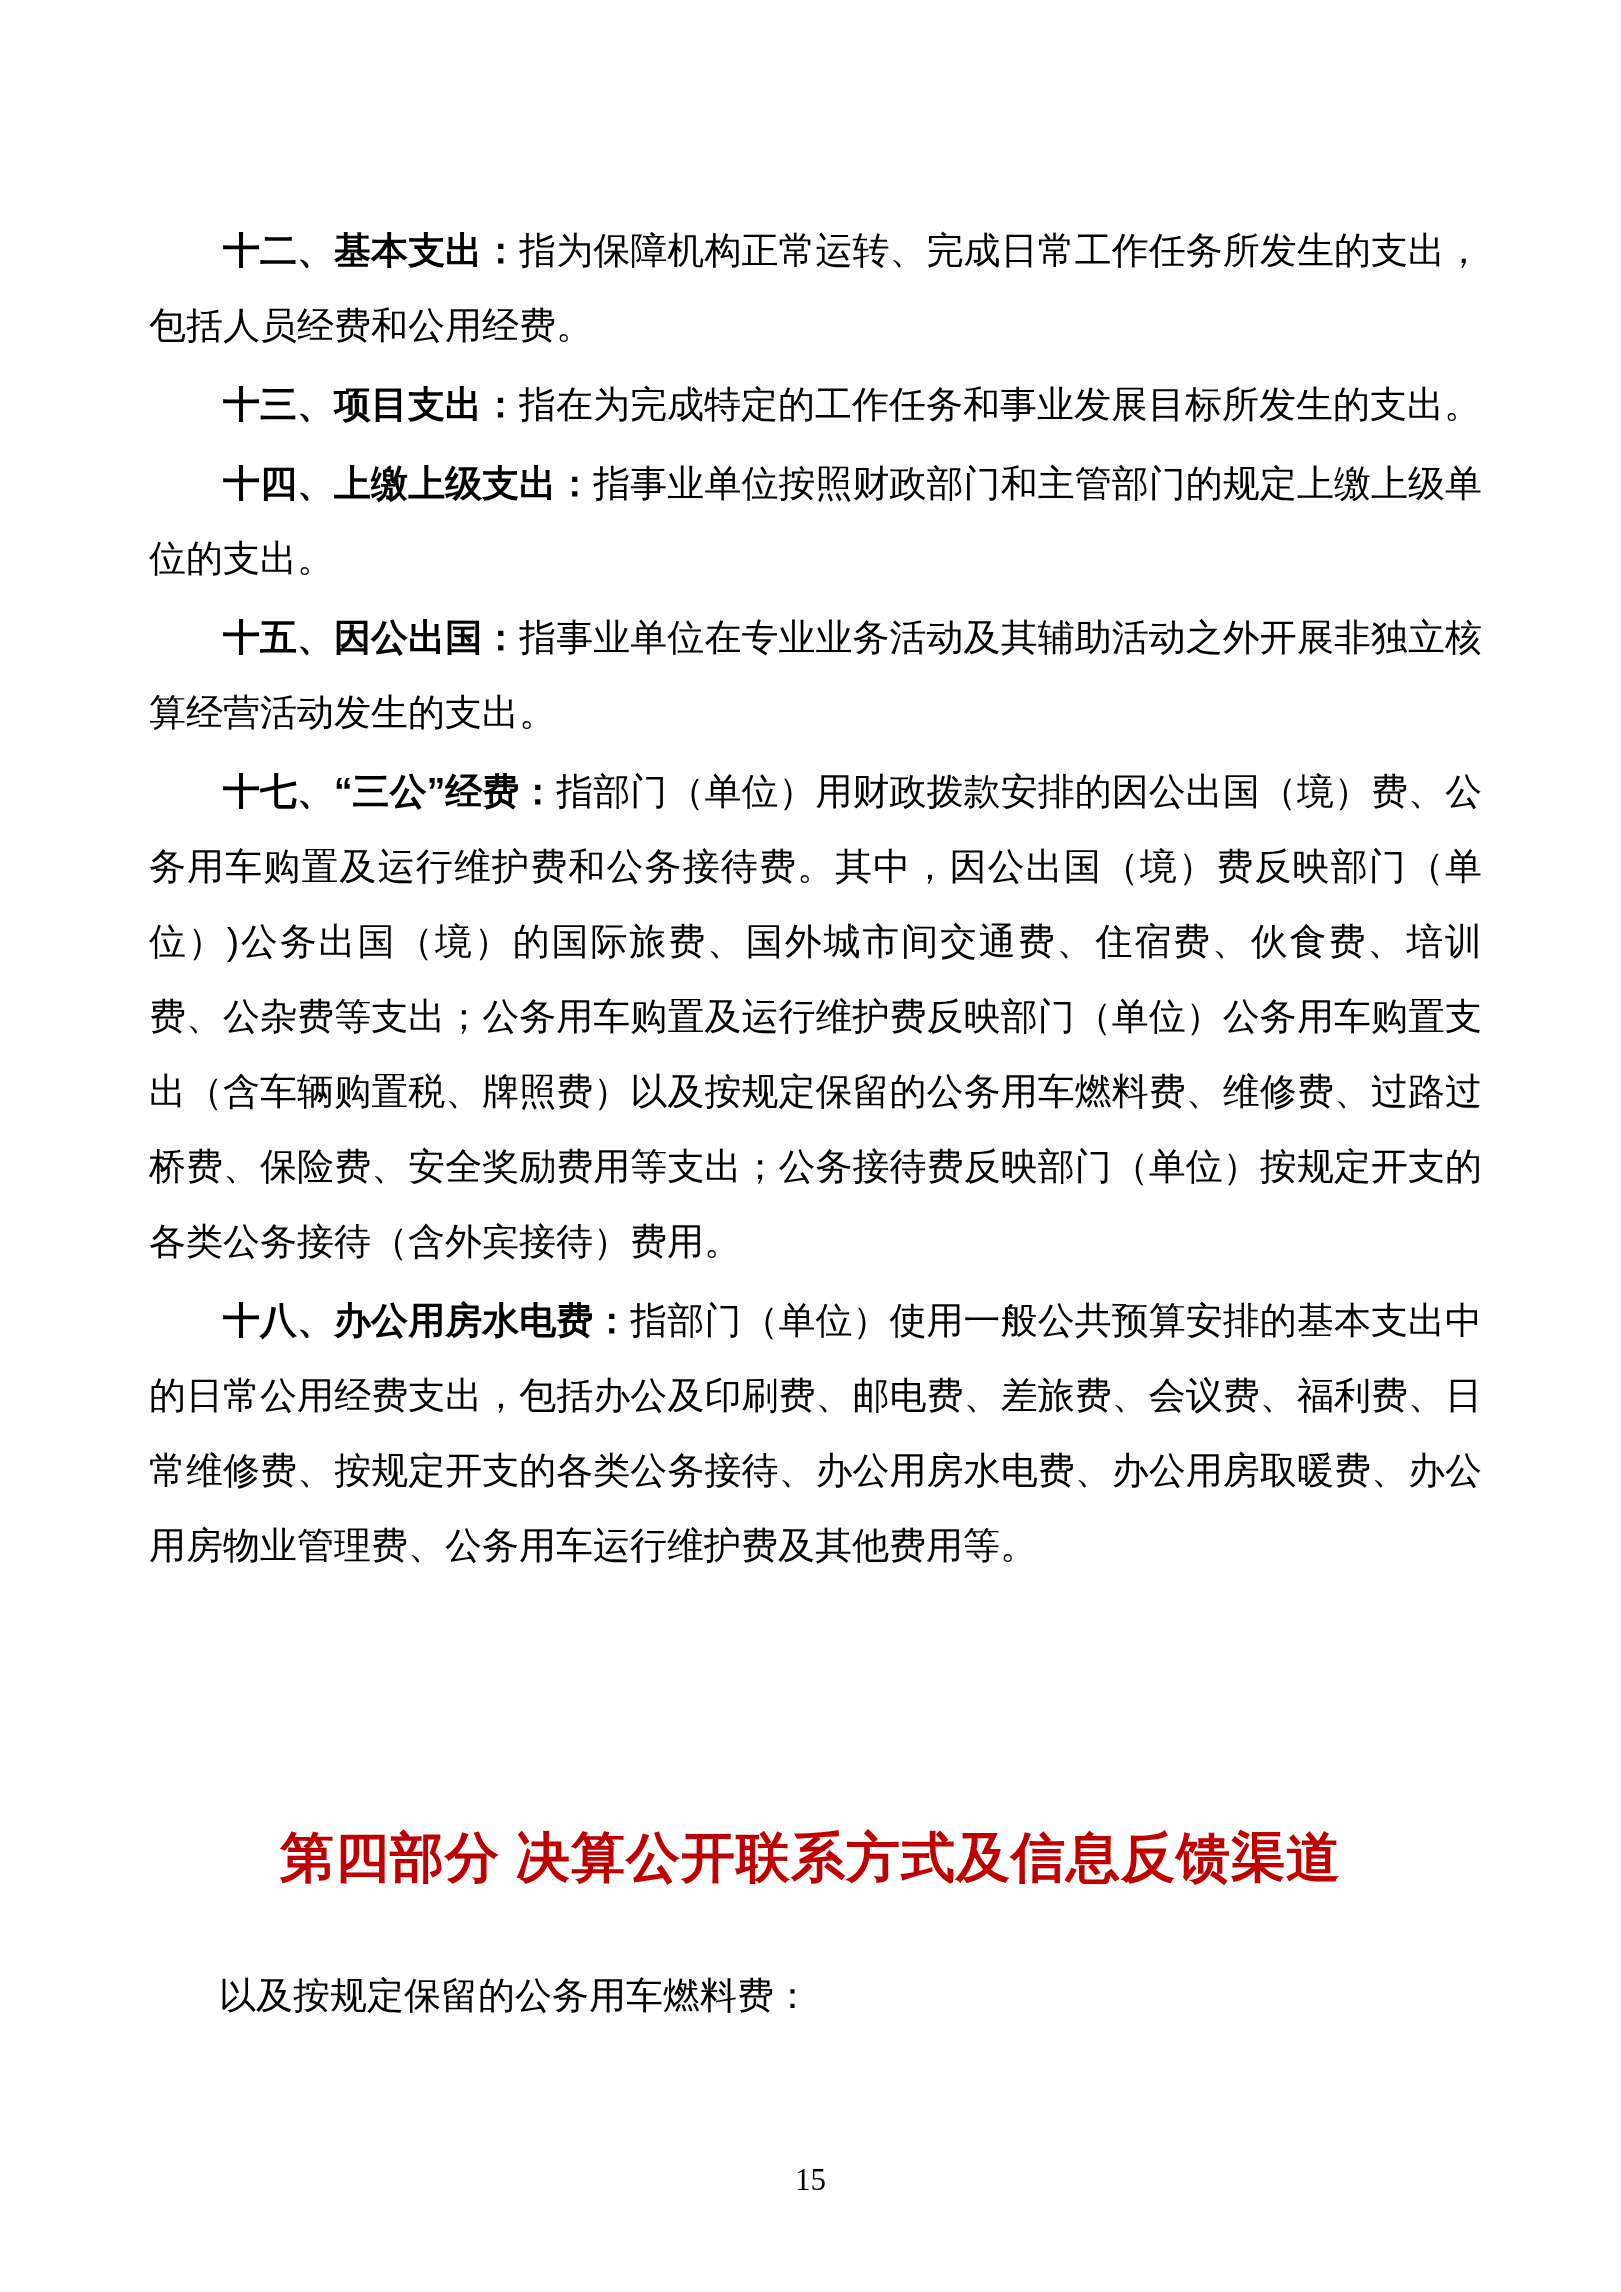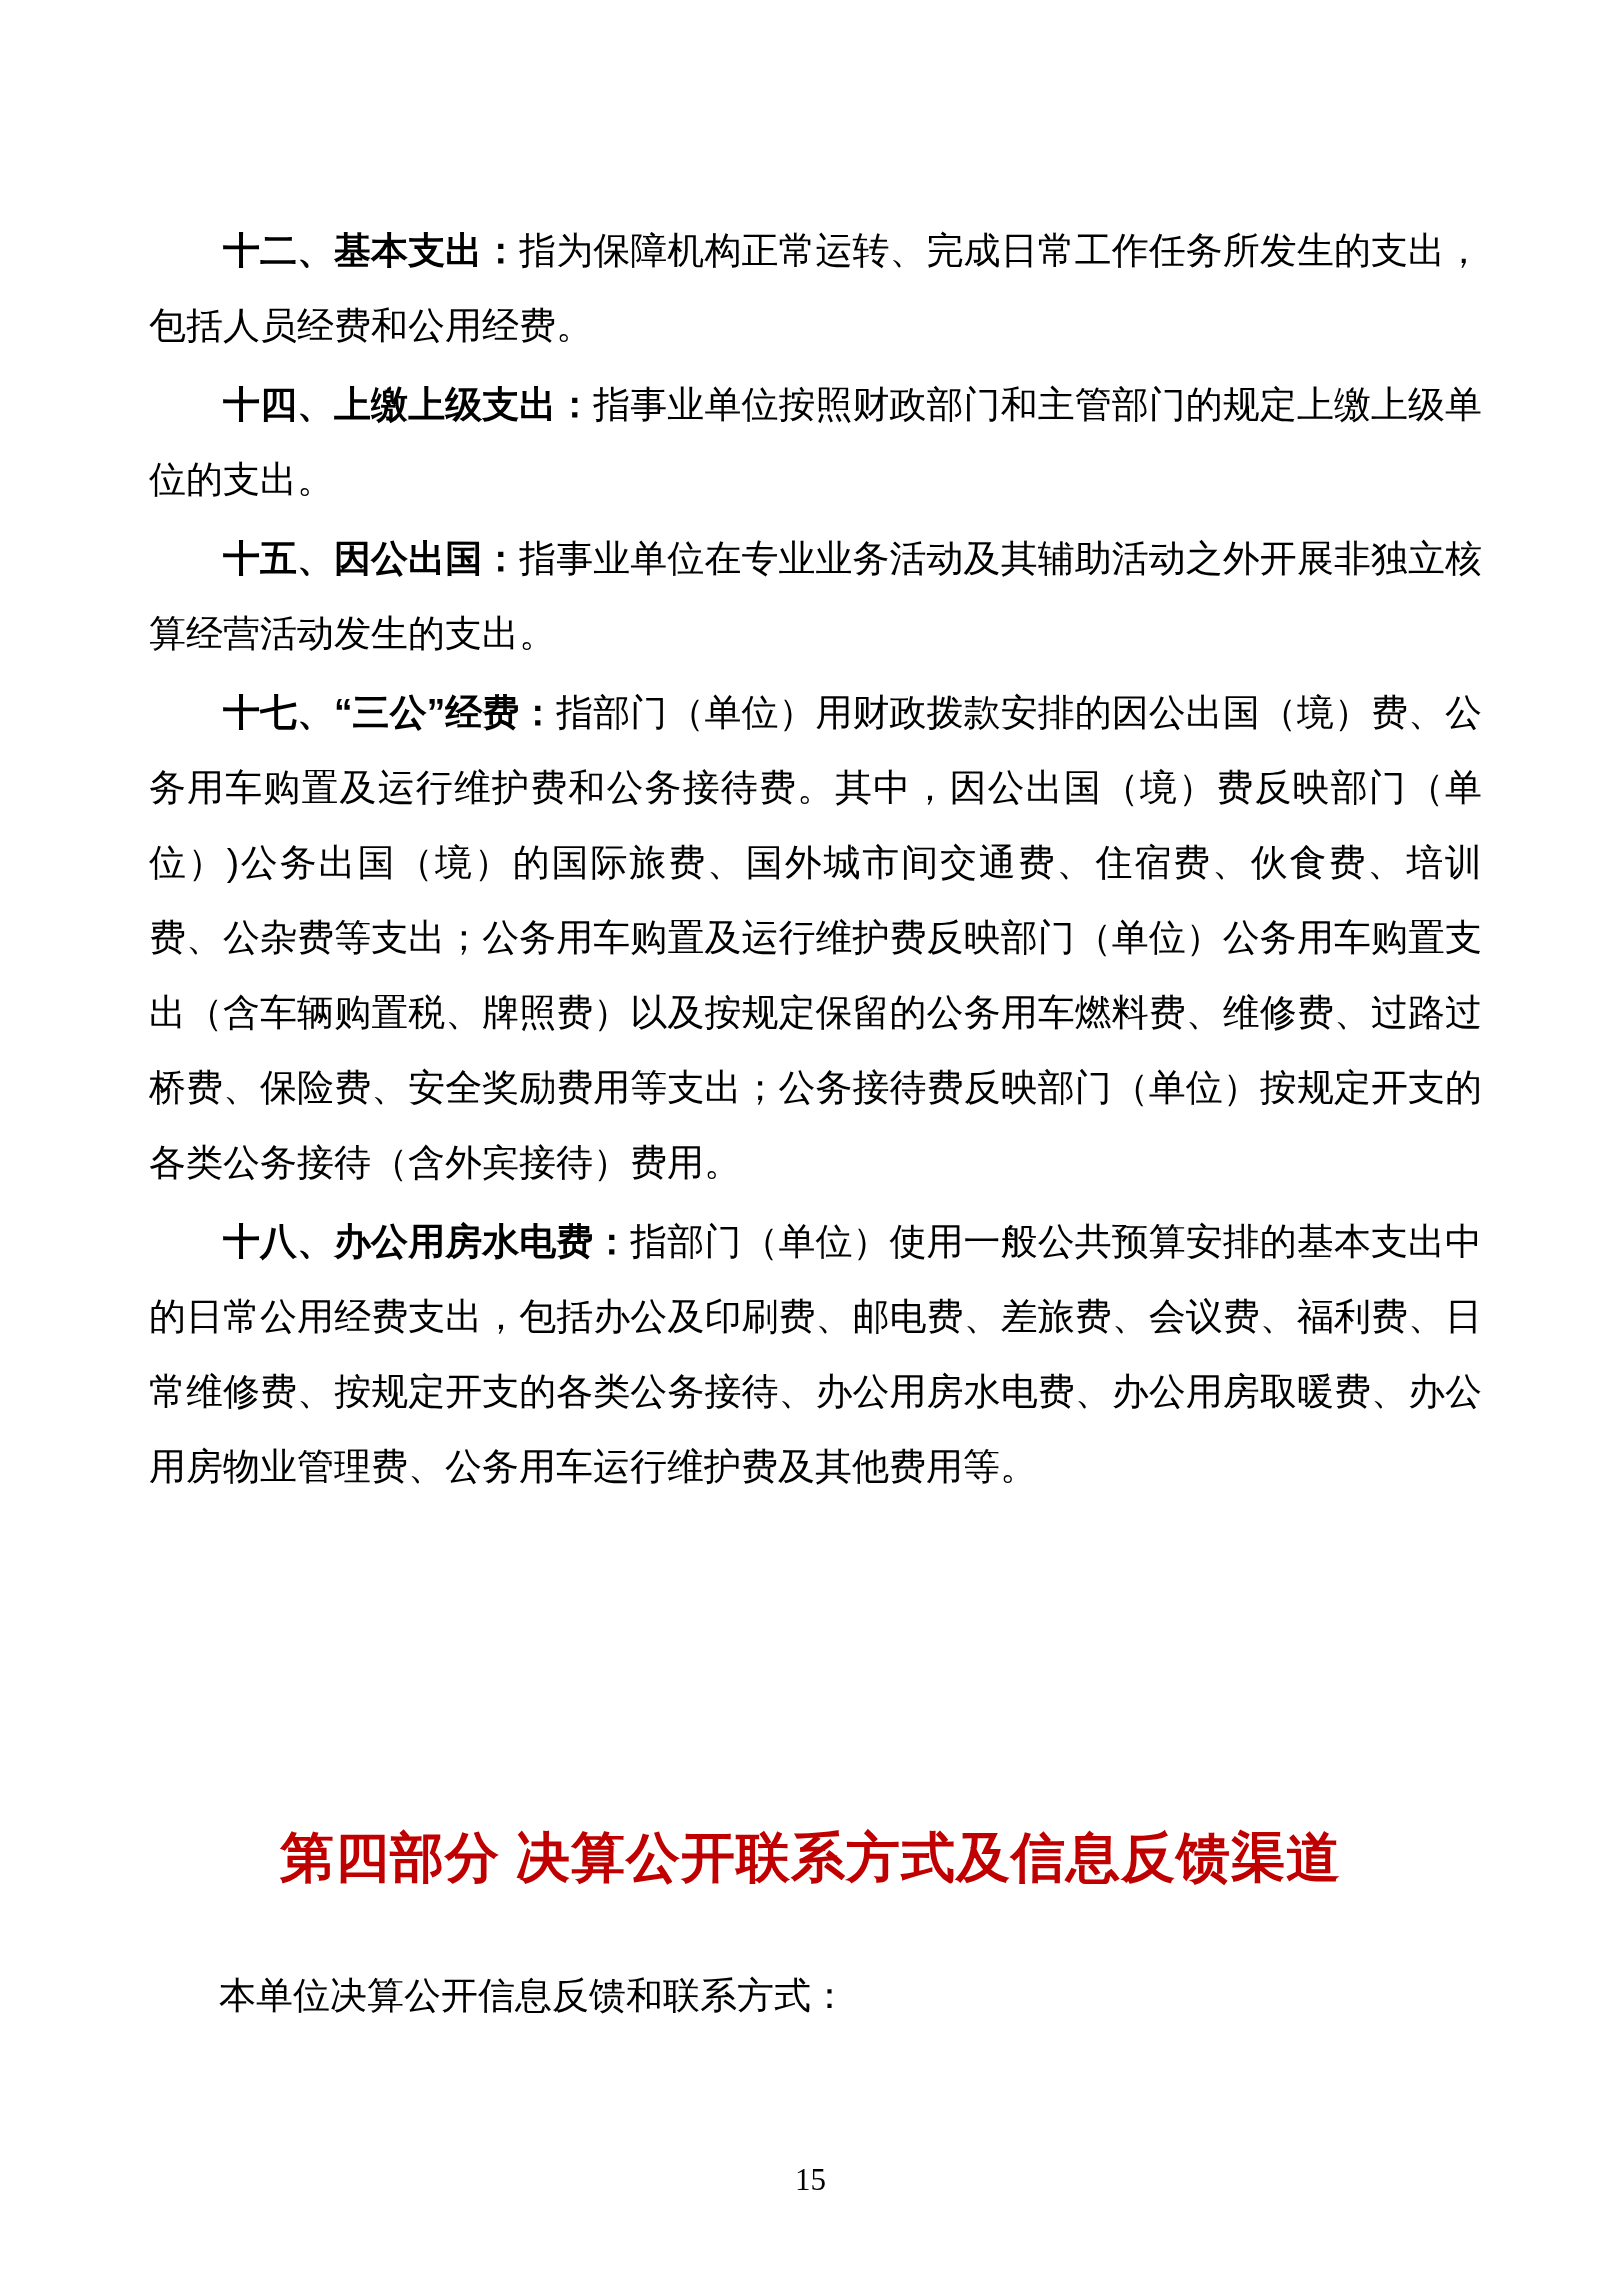--- a/index.html
+++ b/index.html
@@ -73,31 +73,32 @@
   }
 </style>
 </head>
 <body>
 
 <div class="page">
 
   <div class="body-text">
     <p class="para"><span class="label">十二、基本支出：</span><span class="def">指为保障机构正常运转、完成日常工作任务所发生的支出，包括人员经费和公用经费。</span></p>
 
+    <p class="para"><span class="label">十三、项目支出：</span><span class="def">指在为完成特定的工作任务和事业发展目标所发生的支出。</span></p>
 
     <p class="para"><span class="label">十四、上缴上级支出：</span><span class="def">指事业单位按照财政部门和主管部门的规定上缴上级单位的支出。</span></p>
 
     <p class="para"><span class="label">十五、因公出国：</span><span class="def">指事业单位在专业业务活动及其辅助活动之外开展非独立核算经营活动发生的支出。</span></p>
 
 
     <p class="para"><span class="label">十七、“三公”经费：</span><span class="def">指部门（单位）用财政拨款安排的因公出国（境）费、公务用车购置及运行维护费和公务接待费。其中，因公出国（境）费反映部门（单位）)公务出国（境）的国际旅费、国外城市间交通费、住宿费、伙食费、培训费、公杂费等支出；公务用车购置及运行维护费反映部门（单位）公务用车购置支出（含车辆购置税、牌照费）以及按规定保留的公务用车燃料费、维修费、过路过桥费、保险费、安全奖励费用等支出；公务接待费反映部门（单位）按规定开支的各类公务接待（含外宾接待）费用。</span></p>
 
     <p class="para"><span class="label">十八、办公用房水电费：</span><span class="def">指部门（单位）使用一般公共预算安排的基本支出中的日常公用经费支出，包括办公及印刷费、邮电费、差旅费、会议费、福利费、日常维修费、按规定开支的各类公务接待、办公用房水电费、办公用房取暖费、办公用房物业管理费、公务用车运行维护费及其他费用等。</span></p>
   </div>
 
   <h1 class="section-heading">第四部分 决算公开联系方式及信息反馈渠道</h1>
 
-  <p class="closing-line">本单位决算公开信息反馈和联系方式：</p>
+  <p class="closing-line">以及按规定保留的公务用车燃料费：</p>
 
   <div class="page-number">15</div>
 
 </div>
 
 
 </body></html>

